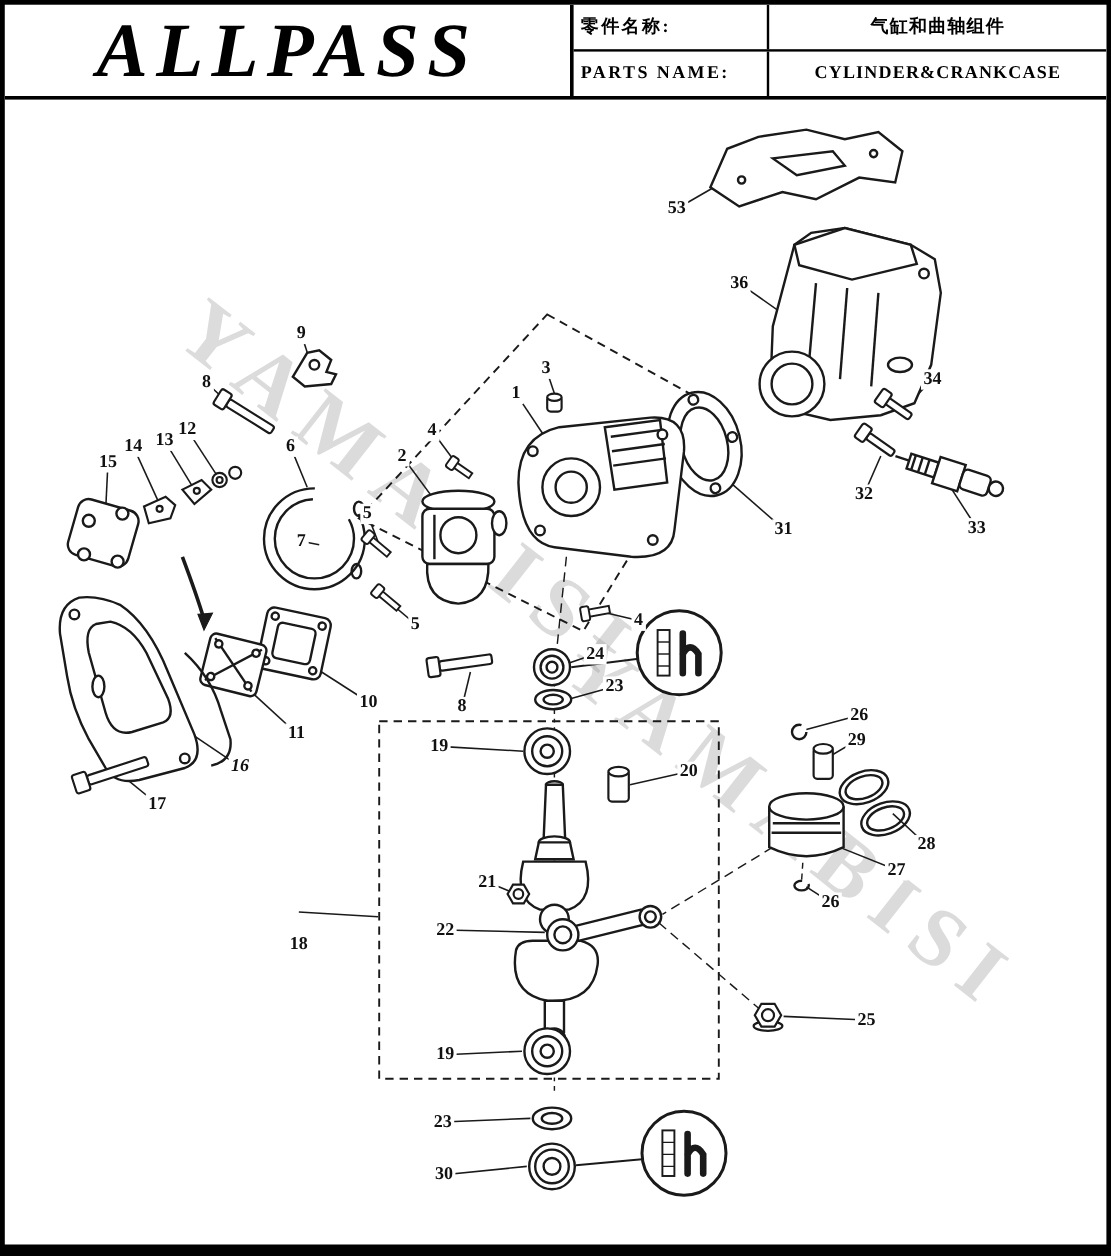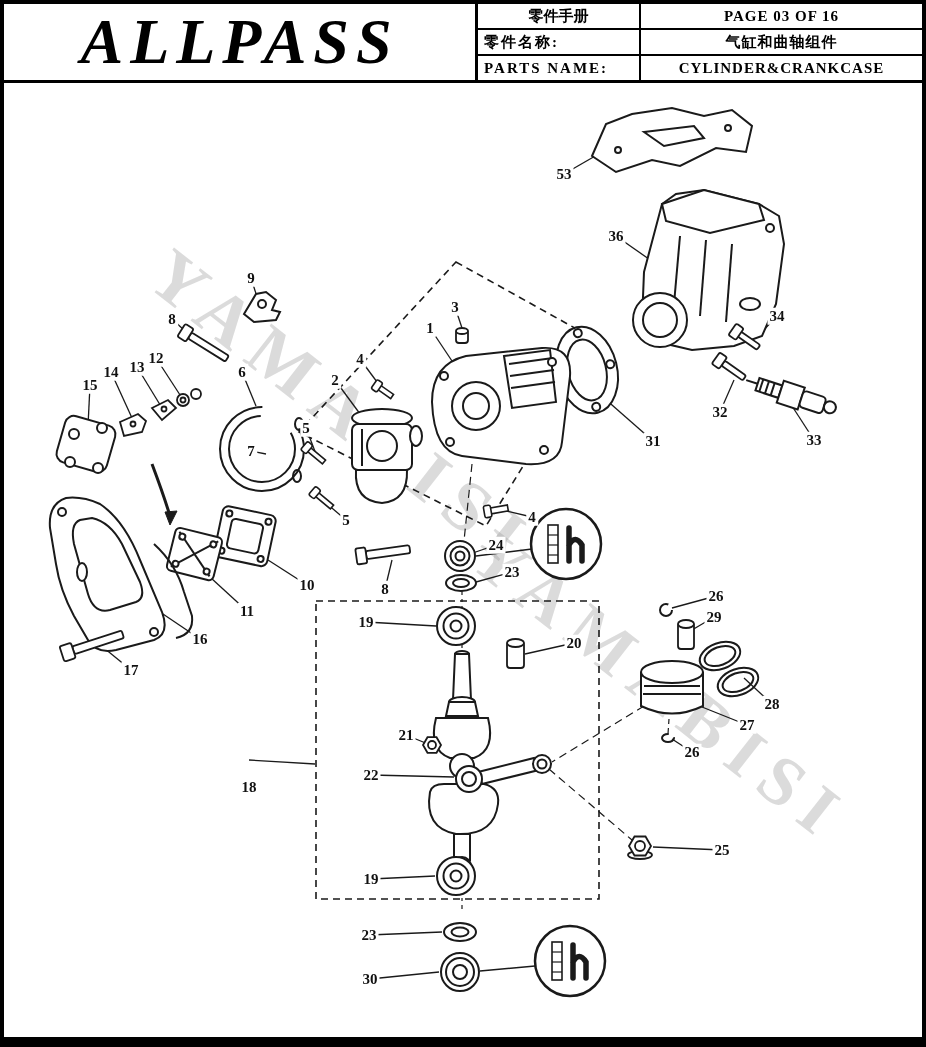--- a/index.html
+++ b/index.html
@@ -48,24 +48,20 @@
 </style>
 </head>
 <body>
 
 <div class="page">
 
   <header class="header">
     <div class="brand">ALLPASS</div>
     <div class="info">
       <div class="row">
-        <div class="cell c1">零件手册</div>
-        <div class="cell c2">PAGE 03 OF 16</div>
-      </div>
-      <div class="row">
         <div class="cell c1 left-align">零件名称:</div>
         <div class="cell c2">气缸和曲轴组件</div>
       </div>
       <div class="row">
         <div class="cell c1 left-align">PARTS NAME:</div>
         <div class="cell c2">CYLINDER&amp;CRANKCASE</div>
       </div>
     </div>
   </header>
 
@@ -457,21 +453,21 @@
       <span class="callout" style="left: 342px; top: 516px;">5</span>
       <span class="callout" style="left: 528px; top: 513px;">4</span>
       <span class="callout" style="left: 492px; top: 541px;">24</span>
       <span class="callout" style="left: 508px; top: 568px;">23</span>
       <span class="callout" style="left: 303px; top: 581px;">10</span>
       <span class="callout" style="left: 381px; top: 585px;">8</span>
       <span class="callout" style="left: 243px; top: 607px;">11</span>
       <span class="callout" style="left: 362px; top: 618px;">19</span>
       <span class="callout" style="left: 712px; top: 592px;">26</span>
       <span class="callout" style="left: 710px; top: 613px;">29</span>
-      <span class="callout" style="left: 196px; top: 635px;">16</span>
+      <span class="callout" style="left: 196px; top: 635px; font-style: italic;">16</span>
       <span class="callout" style="left: 570px; top: 639px;">20</span>
       <span class="callout" style="left: 127px; top: 666px;">17</span>
       <span class="callout" style="left: 768px; top: 700px;">28</span>
       <span class="callout" style="left: 743px; top: 721px;">27</span>
       <span class="callout" style="left: 402px; top: 731px;">21</span>
       <span class="callout" style="left: 245px; top: 756px; margin-top: 27px;">18</span>
       <span class="callout" style="left: 367px; top: 771px;">22</span>
       <span class="callout" style="left: 688px; top: 748px;">26</span>
       <span class="callout" style="left: 718px; top: 846px;">25</span>
       <span class="callout" style="left: 367px; top: 875px;">19</span>

